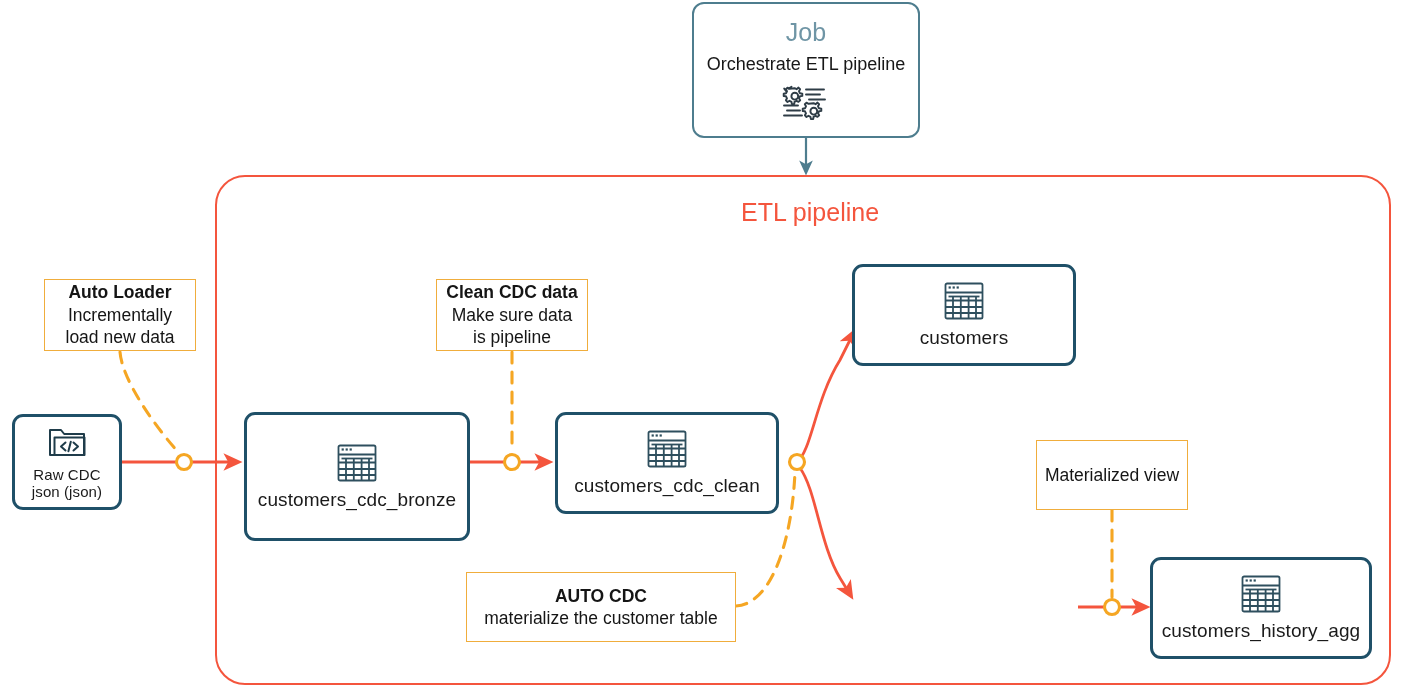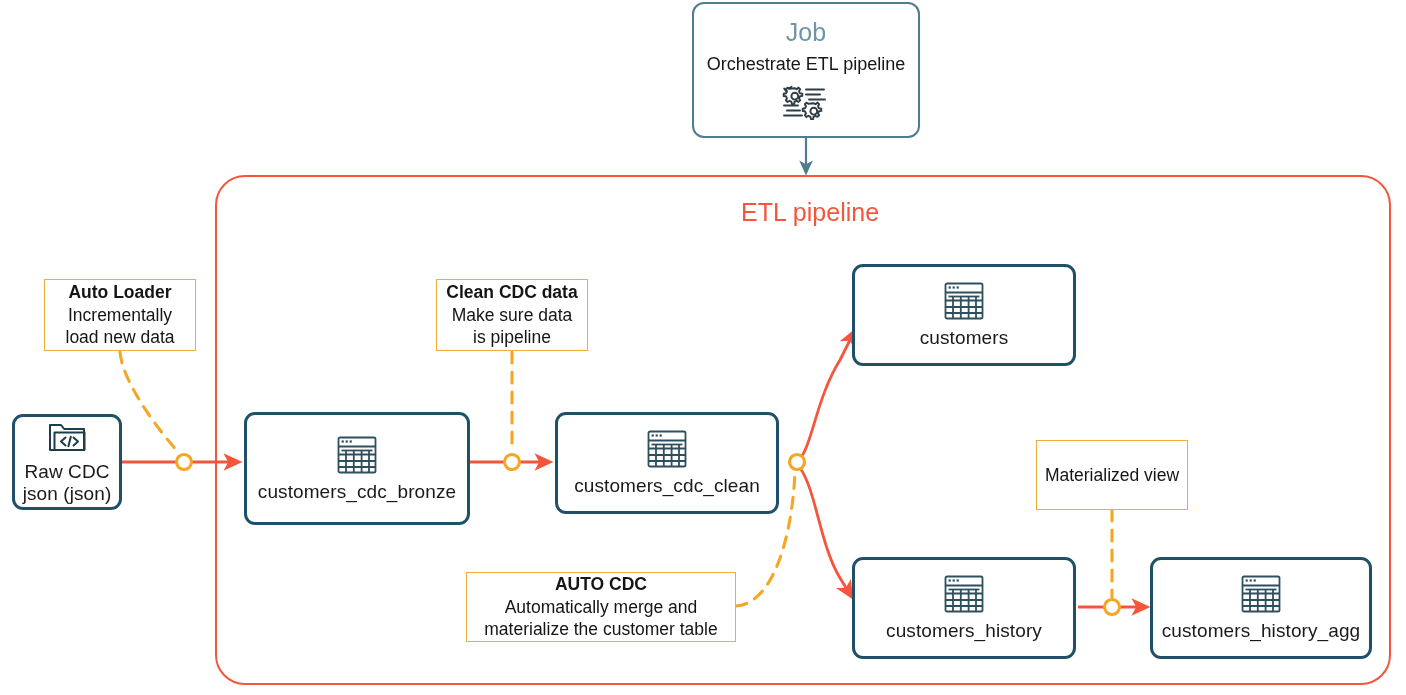--- a/index.html
+++ b/index.html
@@ -15,21 +15,21 @@
   .node{
     position:absolute;box-sizing:border-box;
     border:3px solid #1f5068;border-radius:11px;background:#ffffff;
     display:flex;flex-direction:column;align-items:center;justify-content:center;
     text-align:center;
   }
   .node .icon{display:block;line-height:0;margin-bottom:6px;}
   .node .nlabel{
     font-size:19px;letter-spacing:.1px;color:#1a1a1a;line-height:1.15;white-space:nowrap;
   }
-  .node.small .nlabel{font-size:19px;white-space:normal;}
+  .node.small .nlabel{font-size:15px;white-space:normal;}
 
   
   .jobbox{
     position:absolute;box-sizing:border-box;
     border:2px solid #4e7d8e;border-radius:12px;background:#ffffff;
     display:flex;flex-direction:column;align-items:center;
   }
   .job-title{font-size:25px;color:#6f95a5;line-height:1;margin-top:16px;}
   .job-sub{font-size:18px;color:#171717;margin-top:10px;line-height:1;}
   .job-icon{margin-top:10px;line-height:0;}
@@ -123,21 +123,21 @@
           <path d="M9.5 31 V13.5 h30 V31 z"></path>
           <path d="M20.5 18.5 L16 22.5 L20.5 26.5"></path>
           <path d="M28.5 18.5 L33 22.5 L28.5 26.5"></path>
           <path d="M25.8 17.8 L23.4 27.2"></path>
         </g>
       </svg>
     </span>
     <span class="nlabel"><span>Raw CDC</span><br><span>json (json)</span></span>
   </div>
 
-  <div class="node" style="left:244px;top:412px;width:226px;height:113px;">
+  <div class="node" style="left:244px;top:412px;width:226px;height:129px;">
     <span class="icon">
       <svg width="42" height="40" viewBox="0 0 42 40">
         <g fill="none" stroke="#2e4f5e" stroke-width="1.8" stroke-linejoin="round">
           <rect x="2.5" y="2.5" width="37" height="35" rx="1.6"></rect>
           <path d="M2.5 11.5 H39.5"></path>
           <rect x="5.6" y="5.4" width="2.2" height="2.2" fill="#2e4f5e" stroke="none"></rect>
           <rect x="9.6" y="5.4" width="2.2" height="2.2" fill="#2e4f5e" stroke="none"></rect>
           <rect x="13.6" y="5.4" width="2.2" height="2.2" fill="#2e4f5e" stroke="none"></rect>
           <path d="M5.5 15.5 H36.5"></path>
           <path d="M2.5 19.5 H39.5 M2.5 26 H39.5 M2.5 32 H39.5"></path>
@@ -177,37 +177,20 @@
           <rect x="13.6" y="5.4" width="2.2" height="2.2" fill="#2e4f5e" stroke="none"></rect>
           <path d="M5.5 15.5 H36.5"></path>
           <path d="M2.5 19.5 H39.5 M2.5 26 H39.5 M2.5 32 H39.5"></path>
           <path d="M10 15.5 V37.5 M17.8 15.5 V37.5 M25.6 15.5 V37.5 M33 15.5 V37.5"></path>
         </g>
       </svg>
     </span>
     <span class="nlabel">customers</span>
   </div>
 
-  <div class="node" style="left:852px;top:557px;width:224px;height:102px;">
-    <span class="icon">
-      <svg width="42" height="40" viewBox="0 0 42 40">
-        <g fill="none" stroke="#2e4f5e" stroke-width="1.8" stroke-linejoin="round">
-          <rect x="2.5" y="2.5" width="37" height="35" rx="1.6"></rect>
-          <path d="M2.5 11.5 H39.5"></path>
-          <rect x="5.6" y="5.4" width="2.2" height="2.2" fill="#2e4f5e" stroke="none"></rect>
-          <rect x="9.6" y="5.4" width="2.2" height="2.2" fill="#2e4f5e" stroke="none"></rect>
-          <rect x="13.6" y="5.4" width="2.2" height="2.2" fill="#2e4f5e" stroke="none"></rect>
-          <path d="M5.5 15.5 H36.5"></path>
-          <path d="M2.5 19.5 H39.5 M2.5 26 H39.5 M2.5 32 H39.5"></path>
-          <path d="M10 15.5 V37.5 M17.8 15.5 V37.5 M25.6 15.5 V37.5 M33 15.5 V37.5"></path>
-        </g>
-      </svg>
-    </span>
-    <span class="nlabel">customers_history</span>
-  </div>
 
   <div class="node" style="left:1150px;top:557px;width:222px;height:102px;">
     <span class="icon">
       <svg width="42" height="40" viewBox="0 0 42 40">
         <g fill="none" stroke="#2e4f5e" stroke-width="1.8" stroke-linejoin="round">
           <rect x="2.5" y="2.5" width="37" height="35" rx="1.6"></rect>
           <path d="M2.5 11.5 H39.5"></path>
           <rect x="5.6" y="5.4" width="2.2" height="2.2" fill="#2e4f5e" stroke="none"></rect>
           <rect x="9.6" y="5.4" width="2.2" height="2.2" fill="#2e4f5e" stroke="none"></rect>
           <rect x="13.6" y="5.4" width="2.2" height="2.2" fill="#2e4f5e" stroke="none"></rect>
@@ -227,21 +210,20 @@
   </div>
 
   <div class="note" style="left:436px;top:279px;width:152px;height:72px;">
     <div class="ln b">Clean CDC data</div>
     <div class="ln">Make sure data</div>
     <div class="ln">is pipeline</div>
   </div>
 
   <div class="note" style="left:466px;top:572px;width:270px;height:70px;">
     <div class="ln b">AUTO CDC</div>
-    <div class="ln">Automatically merge and</div>
     <div class="ln">materialize the customer table</div>
   </div>
 
   <div class="note" style="left:1036px;top:440px;width:152px;height:70px;">
     <div class="ln">Materialized view</div>
   </div>
 
 </div>
 
 </body></html>

